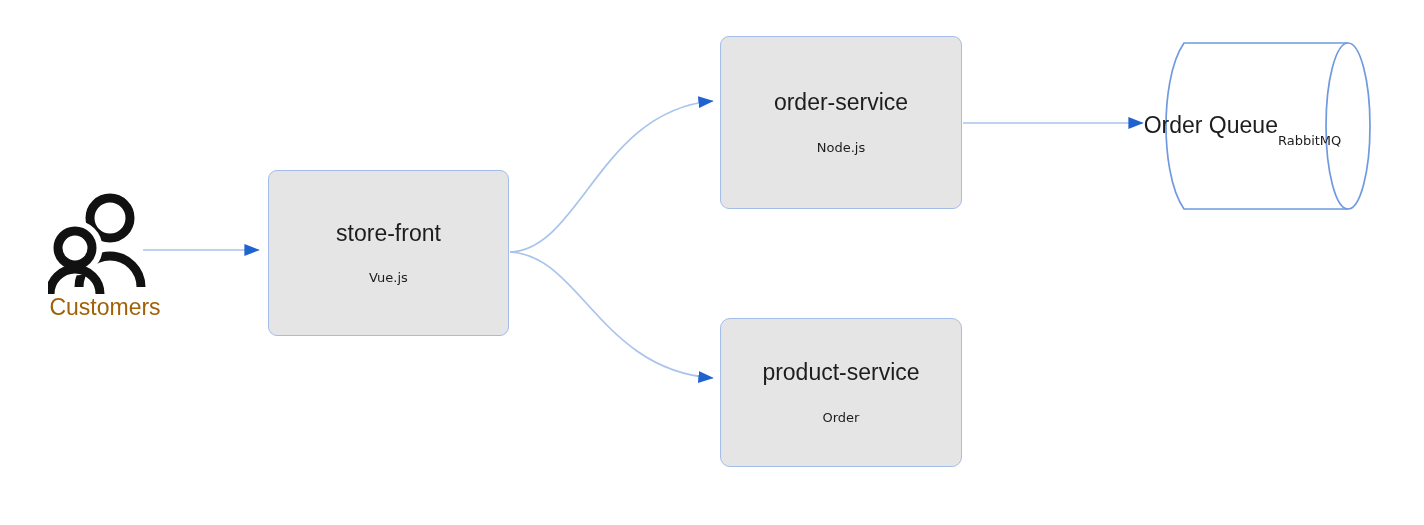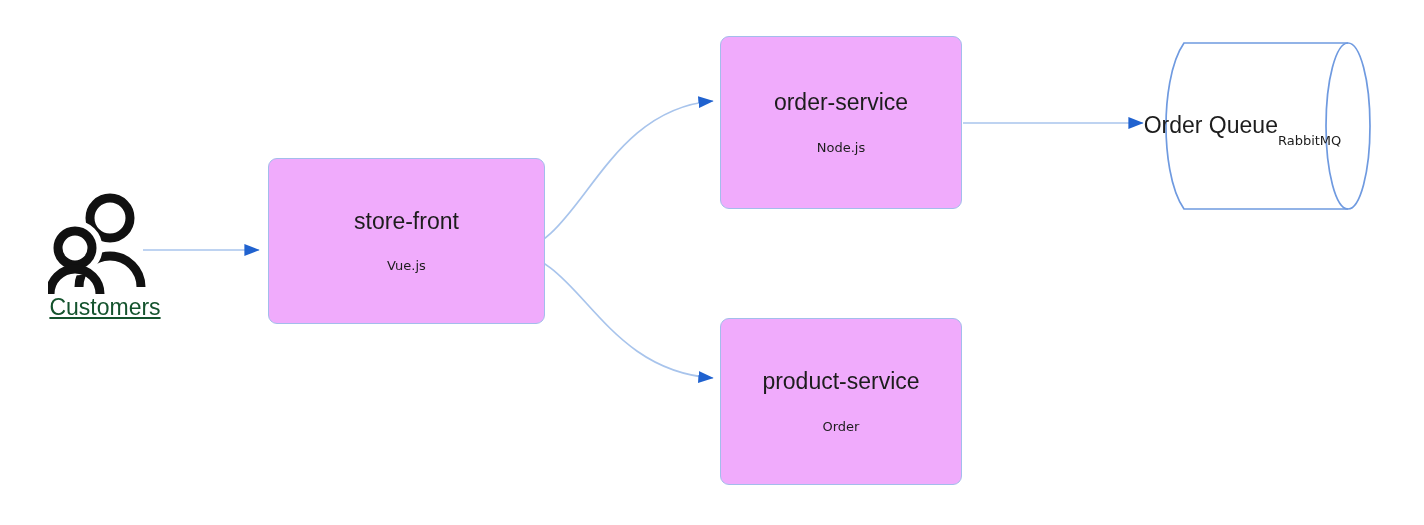--- a/index.html
+++ b/index.html
@@ -30,42 +30,42 @@
     position: absolute;
     box-sizing: border-box;
     display: flex;
     flex-direction: column;
     align-items: center;
     justify-content: center;
   }
   .node-box {
     border: 1.6px solid #a3bdeb;
     border-radius: 9px;
-    background: #f0abfc;
+    background: #e5e5e5;
   }
   .node-title {
     font-family: "Liberation Sans", sans-serif;
     font-size: 23px;
     color: #1d1d1d;
     line-height: 1.1;
     text-align: center;
     white-space: nowrap;
   }
   .node-sub {
     font-family: "DejaVu Sans", sans-serif;
     font-size: 13px;
     color: #1d1d1d;
     line-height: 1.1;
     text-align: left;
     margin-top: 25px;
     white-space: nowrap;
   }
-  #node-store-front { left: 268px; top: 158px; width: 277px; height: 166px; }
+  #node-store-front { left: 268px; top: 170px; width: 241px; height: 166px; }
   #node-order-service { left: 720px; top: 36px; width: 242px; height: 173px; }
-  #node-product-service { left: 720px; top: 318px; width: 242px; height: 167px; }
+  #node-product-service { left: 720px; top: 318px; width: 242px; height: 149px; border-radius: 10px; }
 
   #node-order-queue {
     left: 1160px;
     top: 41px;
     width: 212px;
     height: 170px;
   }
   #node-order-queue .cyl-svg {
     position: absolute;
     left: 0;
@@ -100,23 +100,22 @@
     height: 105px;
   }
   #actor-customers .actor-label {
     position: absolute;
     left: 0;
     top: 104px;
     width: 130px;
     text-align: center;
     font-family: "Liberation Sans", sans-serif;
     font-size: 23px;
-    color: #14532d;
+    color: #a16207;
     white-space: nowrap;
-    text-decoration: underline;
   }
 </style>
 </head>
 <body>
 
 <div id="canvas">
 
   <svg id="edge-layer" viewBox="0 0 1424 525" xmlns="http://www.w3.org/2000/svg">
     <defs>
       <marker id="arrowhead" markerWidth="9" markerHeight="7" refX="8.6" refY="3.5" orient="auto" markerUnits="strokeWidth">

